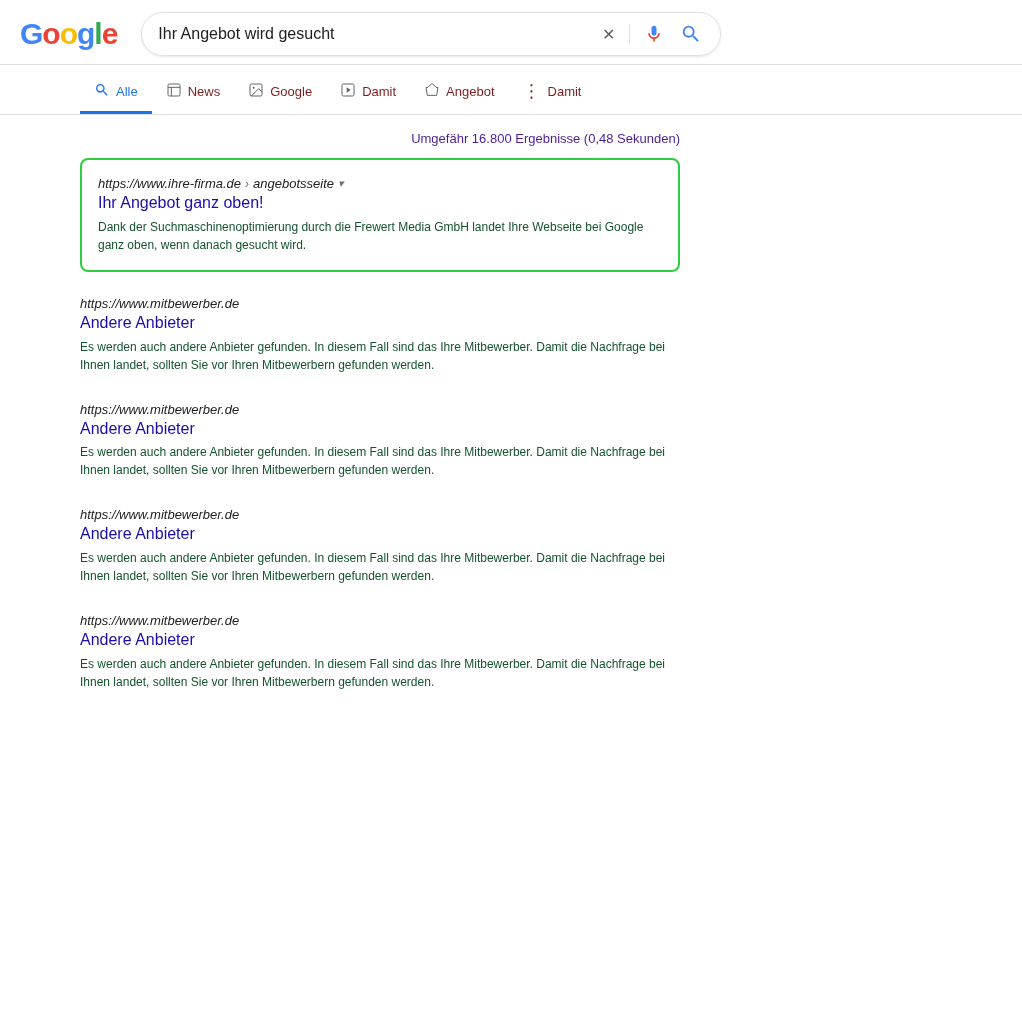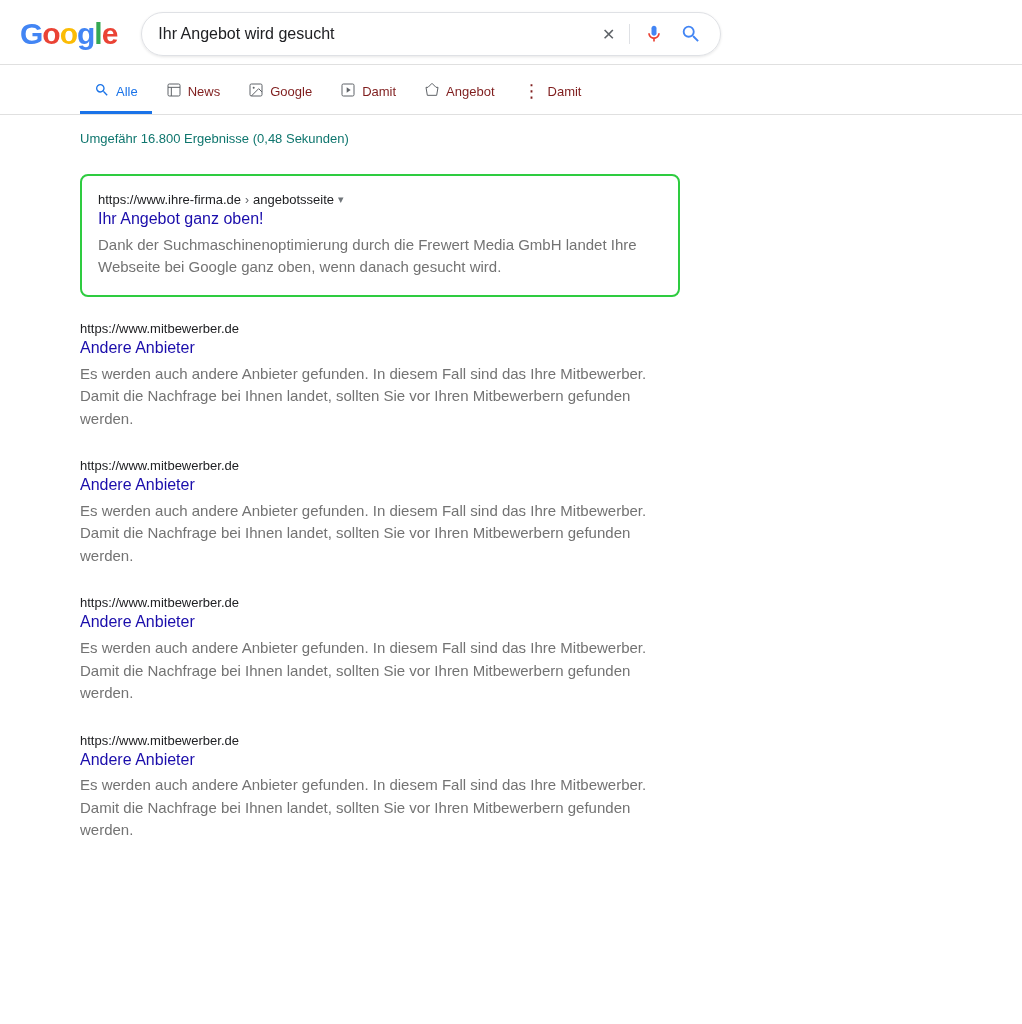--- a/index.html
+++ b/index.html
@@ -114,23 +114,24 @@
       font-size: 15px;
     }
 
     
     .results-area {
       padding: 16px 80px;
       max-width: 760px;
     }
 
     .results-count {
-      color: #0f766e;
+      color: #4c1d95;
       font-size: 13px;
-      margin-bottom: 28px;
+      margin-bottom: 12px;
+      text-align: right;
     }
 
     
     .featured-result {
       border: 2px solid #2ecc40;
       border-radius: 8px;
       padding: 16px;
       margin-bottom: 24px;
     }
 
@@ -138,42 +139,43 @@
       margin-bottom: 28px;
     }
 
     .result-url {
       font-size: 13px;
       color: #202124;
       display: flex;
       align-items: center;
       gap: 4px;
       margin-bottom: 2px;
+      font-style: italic;
     }
 
     .result-url-text {
       color: #202124;
     }
 
     .result-url-chevron {
       color: #70757a;
       font-size: 11px;
     }
 
     .result-title {
       font-size: 16px;
       color: #1a0dab;
       cursor: pointer;
       margin-bottom: 4px;
       line-height: 1.3;
     }
 
     .result-description {
-      font-size: 15px;
-      color: #737373;
+      font-size: 12px;
+      color: #14532d;
       line-height: 1.5;
     }
 
     
     .dots-icon {
       letter-spacing: 1px;
       font-size: 18px;
     }
   </style>
 </head>

